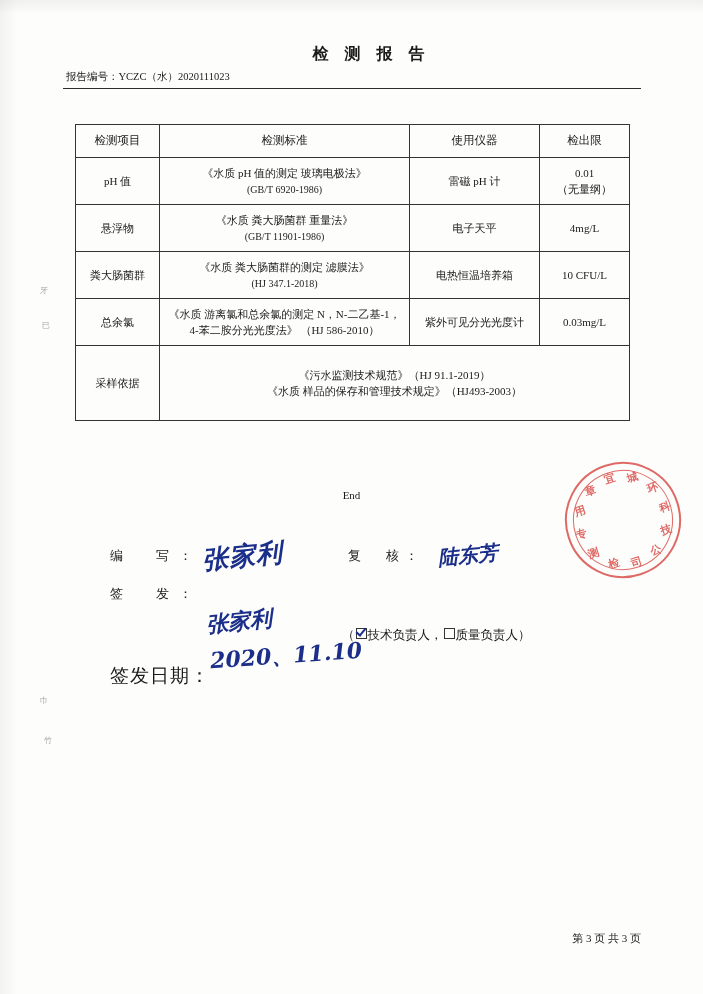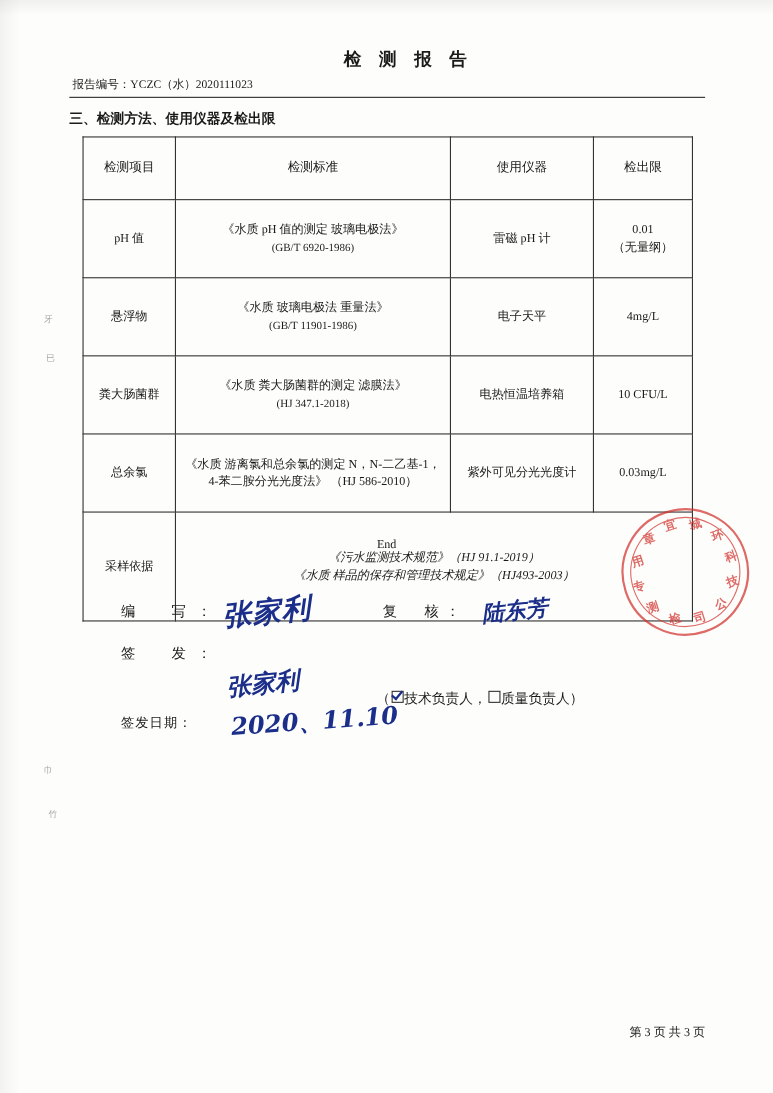--- a/index.html
+++ b/index.html
@@ -73,21 +73,21 @@
     width: 554px;
     border-collapse: collapse;
     table-layout: fixed;
   }
   table.main td, table.main th {
     border: 1px solid #333;
     font-weight: normal;
     font-size: 11px;
     text-align: center;
     vertical-align: middle;
-    padding: 16px 2px;
+    padding: 4px 2px;
     line-height: 1.5;
   }
   table.main thead th {
     height: 24px;
     font-size: 11.5px;
   }
   .col-item { width: 84px; }
   .col-std  { width: 250px; }
   .col-inst { width: 130px; }
   .col-lim  { width: 90px; }
@@ -95,21 +95,20 @@
   .row-tall td { height: 38px; }
   .std-cell { line-height: 1.6; }
   .sub-line { display: block; }
   .sub-sm { font-size: 10px; }
   .sampling-row td { height: 66px; }
   .sampling-basis {
     text-align: left;
     padding-left: 10px;
     line-height: 1.9;
     font-size: 11px;
-    font-style: italic;
   }
   .end-mark {
     position: absolute;
     top: 489px;
     left: 0;
     width: 703px;
     text-align: center;
     font-size: 11px;
     font-family: "Liberation Serif", "DejaVu Serif", serif;
   }
@@ -189,23 +188,23 @@
     top: -3px;
     width: 4px;
     height: 8px;
     border: solid #1b2f8a;
     border-width: 0 2px 2px 0;
     transform: rotate(40deg);
   }
   .date-label {
     position: absolute;
     left: 0;
-    top: 68px;
+    top: 82px;
     letter-spacing: 1px;
-    font-size: 12px;
+    font-size: 19px;
     font-family: Liberation Mono, monospace;
   }
   
   .seal {
     position: absolute;
     left: 565px;
     top: 462px;
     width: 112px;
     height: 112px;
     border: 2.5px solid #d2322d;
@@ -255,21 +254,20 @@
 </head>
 <body>
 
 <div class="page">
   <div class="scan-edge-left"></div>
   <div class="scan-edge-top"></div>
 
   <div class="doc-title">检 测 报 告</div>
   <div class="report-no">报告编号：YCZC（水）2020111023</div>
   <div class="header-rule"></div>
-  <div class="section-heading">三、检测方法、使用仪器及检出限</div>
 
   <table class="main">
     <colgroup>
       <col class="col-item">
         <col class="col-std">
         <col class="col-inst">
         <col class="col-lim">
     </colgroup>
     <thead>
       <tr>
@@ -288,21 +286,21 @@
         </td>
         <td>雷磁 pH 计</td>
         <td>
           <span class="sub-line">0.01</span>
           <span class="sub-line">（无量纲）</span>
         </td>
       </tr>
       <tr class="row-tall">
         <td>悬浮物</td>
         <td class="std-cell">
-          <span class="sub-line">《水质  玻璃电极法  重量法》</span>
+          <span class="sub-line">《水质  粪大肠菌群  重量法》</span>
           <span class="sub-line sub-sm">(GB/T 11901-1986)</span>
         </td>
         <td>电子天平</td>
         <td>4mg/L</td>
       </tr>
       <tr class="row-tall">
         <td>粪大肠菌群</td>
         <td class="std-cell">
           <span class="sub-line">《水质  粪大肠菌群的测定  滤膜法》</span>
           <span class="sub-line sub-sm">(HJ 347.1-2018)</span>

